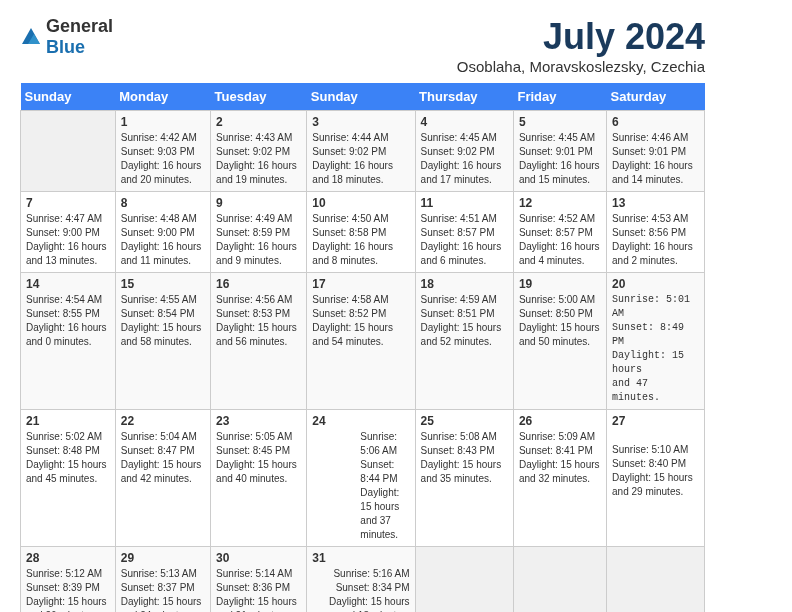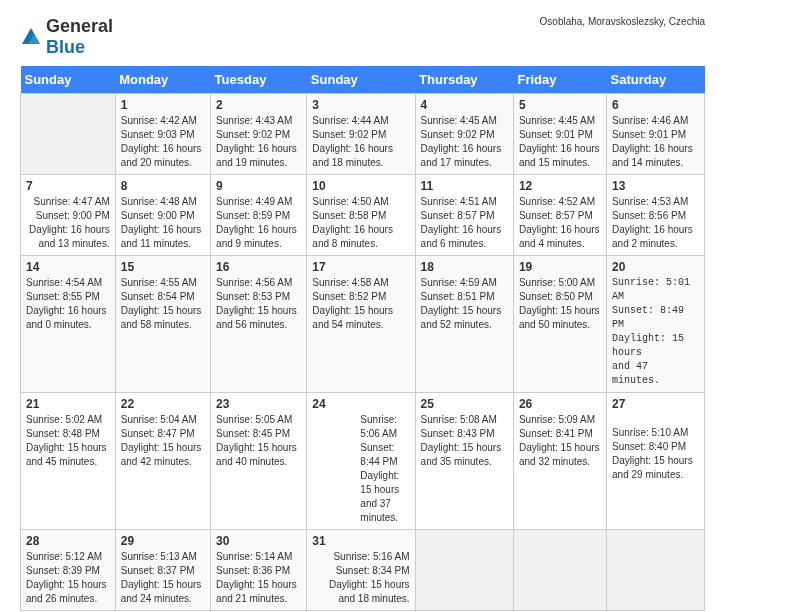--- a/index.html
+++ b/index.html
@@ -41,21 +41,21 @@
     }
     .title-area {
       text-align: right;
     }
     .main-title {
       font-size: 36px;
       font-weight: bold;
       color: #1a3a5c;
     }
     .subtitle {
-      font-size: 10px;
+      font-size: 15px;
       color: #333;
     }
     table {
       width: 100%;
       border-collapse: collapse;
       font-size: 10.5px;
     }
     thead tr th {
       background: #3b82f6;
       color: #fff;
@@ -104,20 +104,21 @@
       <svg class="logo-icon" viewBox="0 0 22 22">
         <polygon points="11,2 20,18 2,18" fill="#1a6faf"></polygon>
         <polygon points="14,8 20,18 8,18" fill="#3a9fd5" opacity="0.7"></polygon>
       </svg>
       <div>
         <span class="logo-text-general">General</span><br>
         <span class="logo-text-blue">Blue</span>
       </div>
     </div>
     <div class="title-area">
+      <div class="main-title">July 2024</div>
       <div class="subtitle">Osoblaha, Moravskoslezsky, Czechia</div>
     </div>
   </div>
 
   <table>
     <thead>
       <tr>
         <th>Sunday</th>
         <th>Monday</th>
         <th>Tuesday</th>
@@ -169,21 +170,21 @@
             <span class="day-num">6</span>
             <div class="day-info" style="white-space: pre-line;">Sunrise: 4:46 AM
 Sunset: 9:01 PM
 Daylight: 16 hours
 and 14 minutes.</div>
           </td>
         </tr>
         <tr>
           <td>
             <span class="day-num">7</span>
-            <div class="day-info" style="white-space: pre-line; text-align: right;">Sunrise: 4:47 AM
+            <div class="day-info" style="white-space: pre-line;">Sunrise: 4:47 AM
 Sunset: 9:00 PM
 Daylight: 16 hours
 and 13 minutes.</div>
           </td>
           <td>
             <span class="day-num">8</span>
             <div class="day-info" style="white-space: pre-line;">Sunrise: 4:48 AM
 Sunset: 9:00 PM
 Daylight: 16 hours
 and 11 minutes.</div>

